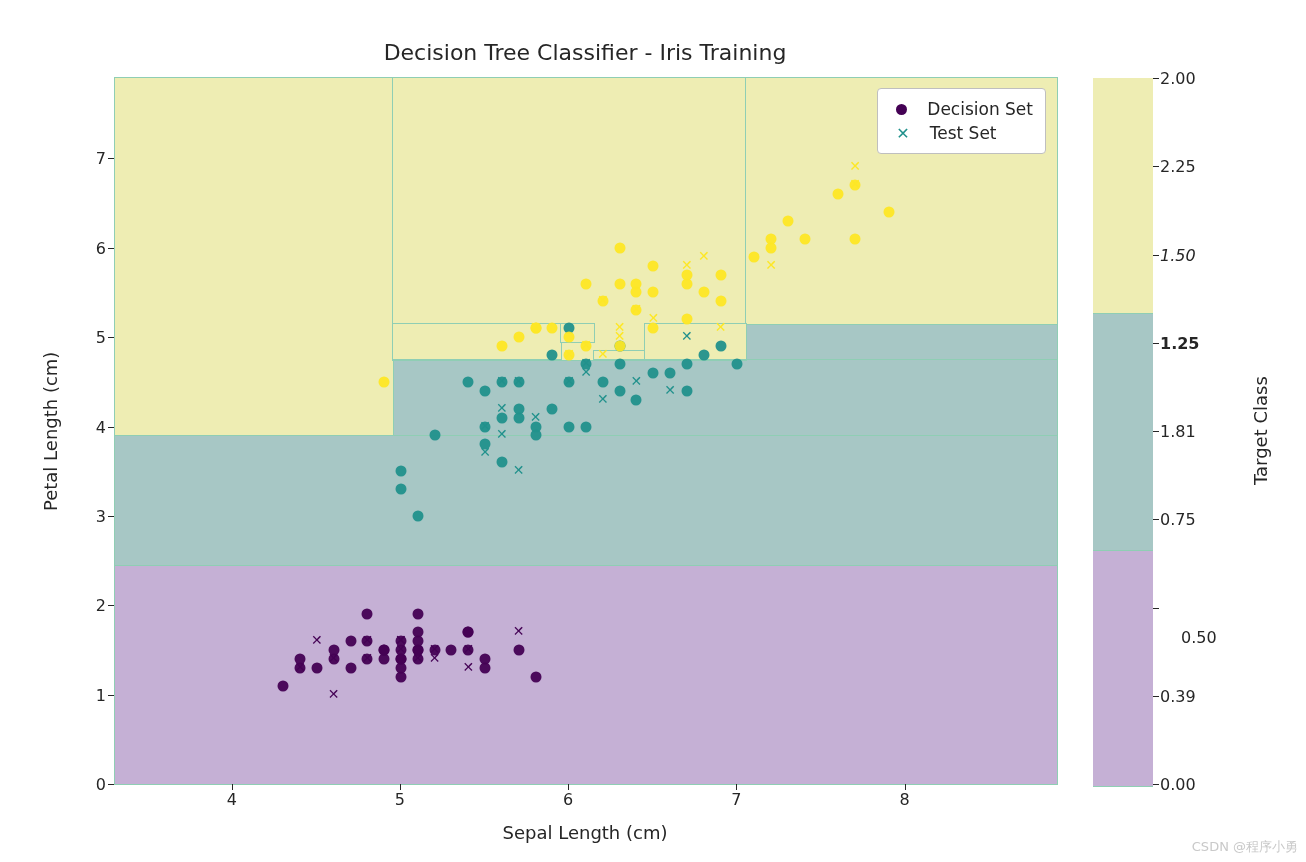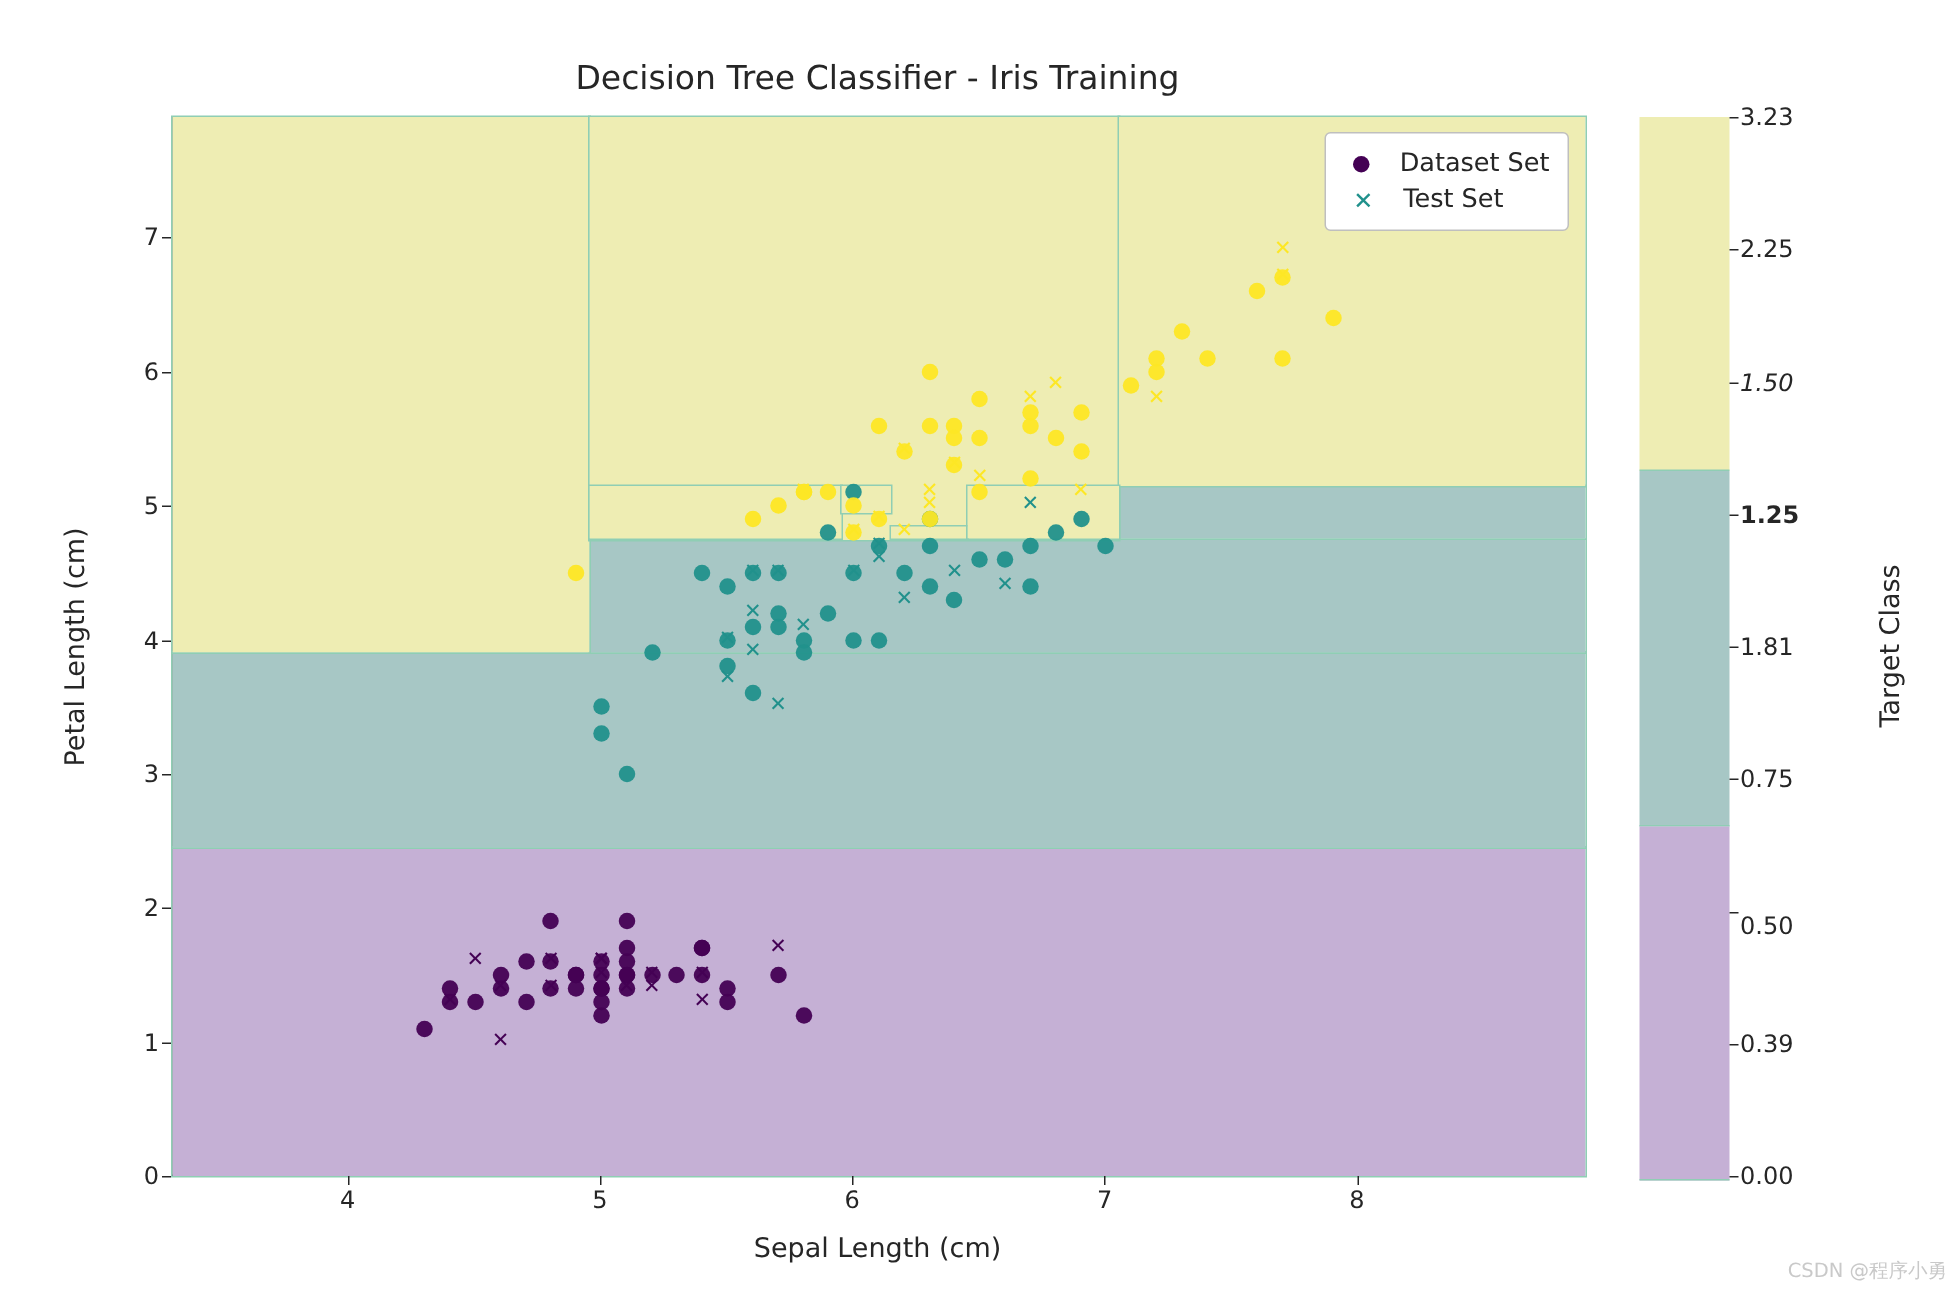--- a/index.html
+++ b/index.html
@@ -327,21 +327,21 @@
     <div class="point-test" style="color: rgb(253, 231, 37); left: 538.286px; top: 241.291px;">✕</div>
     <div class="point-test" style="color: rgb(253, 231, 37); left: 487.821px; top: 277.038px;">✕</div>
     <div class="point-test" style="color: rgb(253, 231, 37); left: 740.143px; top: 107.241px;">✕</div>
     <div class="point-test" style="color: rgb(253, 231, 37); left: 454.179px; top: 277.038px;">✕</div>
     <div class="point-test" style="color: rgb(253, 231, 37); left: 504.643px; top: 250.228px;">✕</div>
     <div class="point-test" style="color: rgb(253, 231, 37); left: 487.821px; top: 223.418px;">✕</div>
     <div class="point-test" style="color: rgb(253, 231, 37); left: 471px; top: 268.101px;">✕</div>
     <div class="legend">
       <div class="legend-row">
         <span class="legend-marker-circle"></span>
-        <span>Dataset Set</span>
+        <span>Decision Set</span>
       </div>
       <div class="legend-row">
         <span class="legend-marker-x">✕</span>
         <span>Test Set</span>
       </div>
     </div>
   </div>
 
 <div class="cbar-box" id="cbar">
     <div class="cbar-seg" style="height: 235.333px; background: rgb(238, 237, 179); border-bottom: 1px solid rgb(143, 206, 180);"></div>
@@ -375,25 +375,25 @@
 <div class="tick-y" style="top: 337.165px;">5</div>
 <div class="tick-y-mark" style="top: 247.797px;"></div>
 <div class="tick-y" style="top: 247.797px;">6</div>
 <div class="tick-y-mark" style="top: 158.43px;"></div>
 <div class="tick-y" style="top: 158.43px;">7</div>
 <div class="cbar-tick-mark" style="top: 784px;"></div>
 <div class="cbar-tick" style="top: 784px;">0.00</div>
 <div class="cbar-tick-mark" style="top: 695.75px;"></div>
 <div class="cbar-tick" style="top: 695.75px;">0.39</div>
 <div class="cbar-tick-mark" style="top: 607.5px;"></div>
-<div class="cbar-tick" style="top: 617px;">0.50</div>
+<div class="cbar-tick" style="top: 637px; margin-left: 21px;">0.50</div>
 <div class="cbar-tick-mark" style="top: 519.25px;"></div>
 <div class="cbar-tick" style="top: 519.25px;">0.75</div>
 <div class="cbar-tick-mark" style="top: 431px;"></div>
 <div class="cbar-tick" style="top: 431px;">1.81</div>
 <div class="cbar-tick-mark" style="top: 342.75px;"></div>
 <div class="cbar-tick" style="top: 342.75px; font-weight: bold;">1.25</div>
 <div class="cbar-tick-mark" style="top: 254.5px;"></div>
 <div class="cbar-tick" style="top: 254.5px; font-style: italic;">1.50</div>
 <div class="cbar-tick-mark" style="top: 166.25px;"></div>
 <div class="cbar-tick" style="top: 166.25px;">2.25</div>
 <div class="cbar-tick-mark" style="top: 78px;"></div>
-<div class="cbar-tick" style="top: 78px;">3.23</div>
+<div class="cbar-tick" style="top: 78px;">2.00</div>
 
 </body></html>

